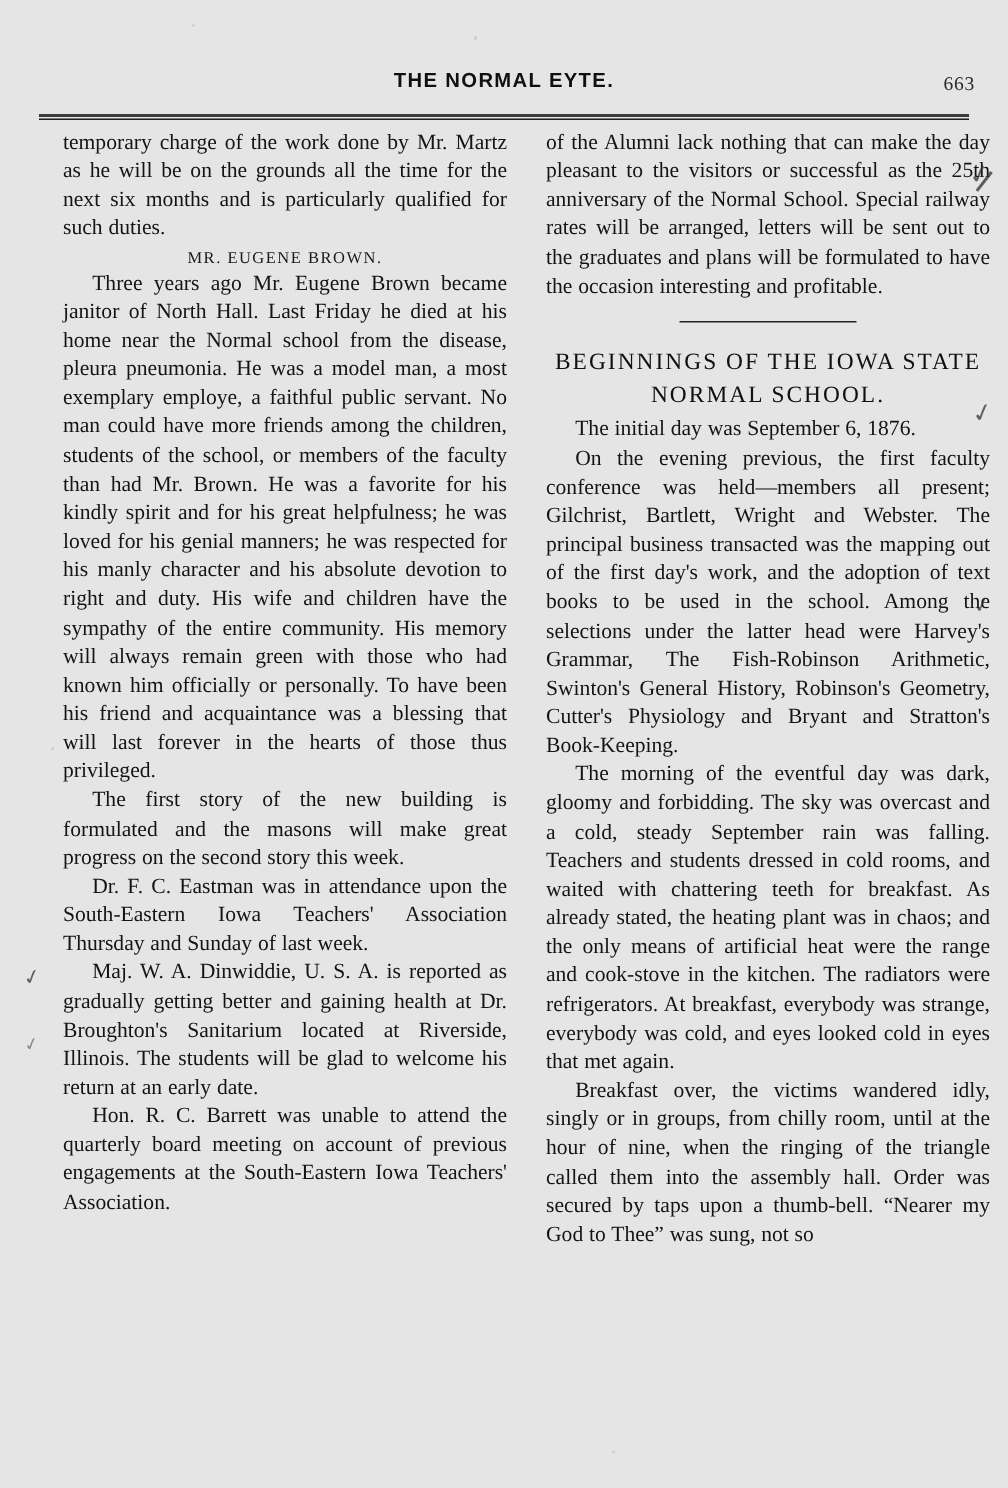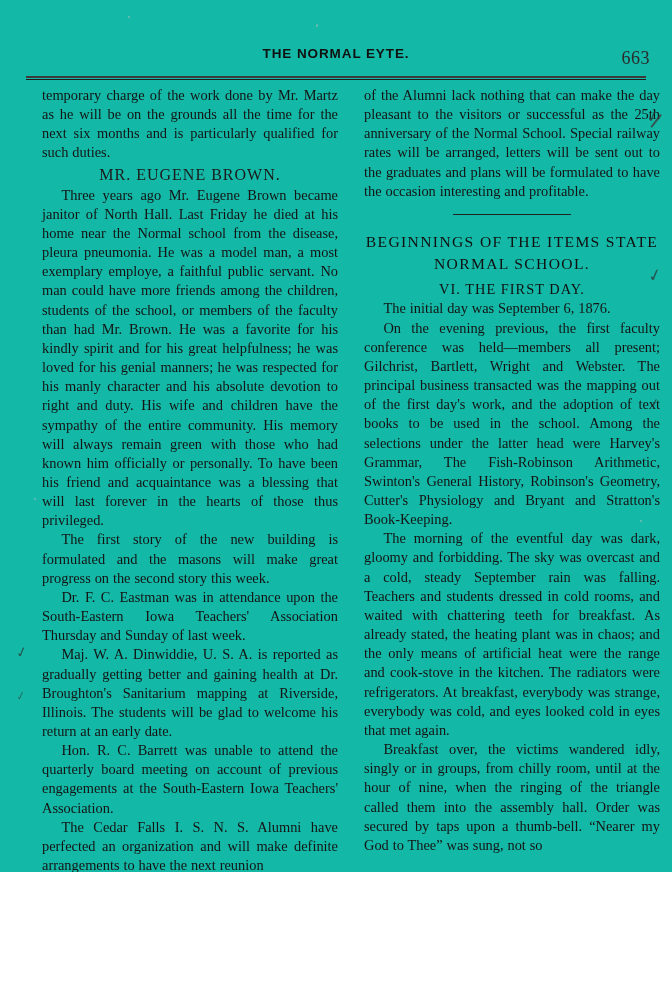--- a/index.html
+++ b/index.html
@@ -3,23 +3,23 @@
 <meta charset="utf-8">
 <style>
   html, body {
     margin: 0;
     padding: 0;
     background: #ffffff;
   }
   .page {
     position: relative;
     width: 672px;
-    height: 872px;
+    height: 992px;
     margin: 0 auto;
-    background: #14b8a6;
+    background: #e5e5e5;
     font-family: "Liberation Serif", "DejaVu Serif", serif;
     color: #141414;
     overflow: hidden;
   }
 
   
   .masthead {
     position: absolute;
     left: 0;
     top: 46px;
@@ -36,21 +36,21 @@
     font-weight: bold;
     font-size: 13.5px;
     letter-spacing: 0.9px;
     color: #101010;
   }
   .masthead-folio {
     position: absolute;
     right: 22px;
     top: 2px;
     font-family: "Liberation Serif", serif;
-    font-size: 18px;
+    font-size: 13px;
     letter-spacing: 0.5px;
     color: #2a2a2a;
   }
 
   .rule-double {
     position: absolute;
     left: 26px;
     top: 76px;
     width: 620px;
     height: 4px;
@@ -101,21 +101,21 @@
     hyphens: none;
     word-spacing: 0.02em;
   }
   p.body.cont {
     text-indent: 0;
   }
 
   
   .head {
     text-align: center;
-    font-size: 16px;
+    font-size: 11px;
     letter-spacing: 1.0px;
     font-variant: small-caps;
     text-transform: uppercase;
     padding: 3px 0 2px 0;
     color: #1a1a1a;
   }
 
   .article-title {
     text-align: center;
     font-size: 15.6px;
@@ -197,36 +197,34 @@
 
       <p class="body cont">temporary charge of the work done by Mr. Martz as he will be on the grounds all the time for the next six months and is particularly qualified for such duties.</p>
 
       <div class="head">MR. EUGENE BROWN.</div>
 
       <p class="body">Three years ago Mr. Eugene Brown became janitor of North Hall. Last Friday he died at his home near the Normal school from the disease, pleura pneumonia. He was a model man, a most exemplary employe, a faithful public servant. No man could have more friends among the children, students of the school, or members of the faculty than had Mr. Brown. He was a favorite for his kindly spirit and for his great helpfulness; he was loved for his genial manners; he was respected for his manly character and his absolute devotion to right and duty. His wife and children have the sympathy of the entire community. His memory will always remain green with those who had known him officially or personally. To have been his friend and acquaintance was a blessing that will last forever in the hearts of those thus privileged.</p>
 
 
       <p class="body">The first story of the new building is formulated and the masons will make great progress on the second story this week.</p>
       <p class="body">Dr. F. C. Eastman was in attendance upon the South-Eastern Iowa Teachers' Association Thursday and Sunday of last week.</p>
-      <p class="body">Maj. W. A. Dinwiddie, U. S. A. is reported as gradually getting better and gaining health at Dr. Broughton's Sanitarium mapping at Riverside, Illinois. The students will be glad to welcome his return at an early date.</p>
+      <p class="body">Maj. W. A. Dinwiddie, U. S. A. is reported as gradually getting better and gaining health at Dr. Broughton's Sanitarium located at Riverside, Illinois. The students will be glad to welcome his return at an early date.</p>
       <p class="body">Hon. R. C. Barrett was unable to attend the quarterly board meeting on account of previous engagements at the South-Eastern Iowa Teachers' Association.</p>
-      <p class="body">The Cedar Falls I. S. N. S. Alumni have perfected an organization and will make definite arrangements to have the next reunion</p>
     </div>
 
     <div class="col col-right">
 
       <p class="body cont">of the Alumni lack nothing that can make the day pleasant to the visitors or successful as the 25th anniversary of the Normal School. Special railway rates will be arranged, letters will be sent out to the graduates and plans will be formulated to have the occasion interesting and profitable.</p>
 
       <div class="rule-short"></div>
 
-      <div class="article-title">BEGINNINGS OF THE ITEMS STATE NORMAL SCHOOL.</div>
-
-
-
-      <div class="subhead">VI.   THE FIRST DAY.</div>
+      <div class="article-title">BEGINNINGS OF THE IOWA STATE NORMAL SCHOOL.</div>
+
+
+
 
       <p class="body">The initial day was September 6, 1876.</p>
       <p class="body">On the evening previous, the first faculty conference was held—members all present; Gilchrist, Bartlett, Wright and Webster. The principal business transacted was the mapping out of the first day's work, and the adoption of text books to be used in the school. Among the selections under the latter head were Harvey's Grammar, The Fish-Robinson Arithmetic, Swinton's General History, Robinson's Geometry, Cutter's Physiology and Bryant and Stratton's Book-Keeping.</p>
       <p class="body">The morning of the eventful day was dark, gloomy and forbidding. The sky was overcast and a cold, steady September rain was falling. Teachers and students dressed in cold rooms, and waited with chattering teeth for breakfast. As already stated, the heating plant was in chaos; and the only means of artificial heat were the range and cook-stove in the kitchen. The radiators were refrigerators. At breakfast, everybody was strange, everybody was cold, and eyes looked cold in eyes that met again.</p>
       <p class="body">Breakfast over, the victims wandered idly, singly or in groups, from chilly room, until at the hour of nine, when the ringing of the triangle called them into the assembly hall. Order was secured by taps upon a thumb-bell. “Nearer my God to Thee” was sung, not so</p>
     </div>
   </div>
 
   <div class="pencil pencil-check" style="left:646px; top:108px;">✓</div>
   <div class="pencil pencil-slash" style="left:648px; top:120px;"></div>

